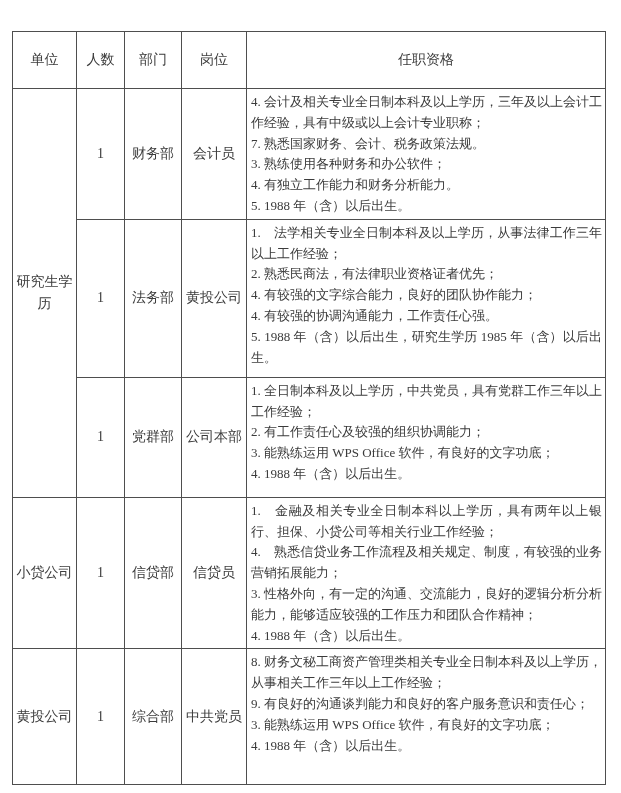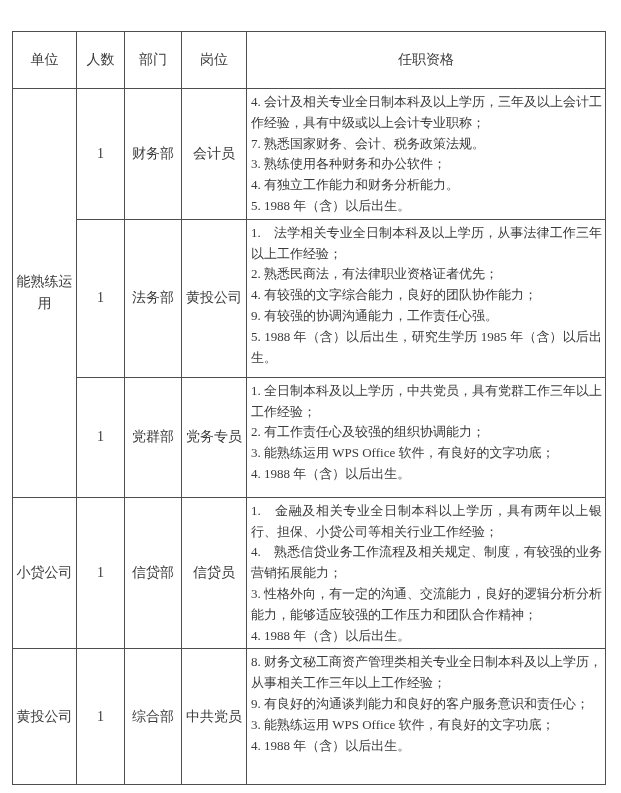--- a/index.html
+++ b/index.html
@@ -69,48 +69,48 @@
     <tr style="height:57px">
       <th class="hdr">单位</th>
       <th class="hdr">人数</th>
       <th class="hdr">部门</th>
       <th class="hdr">岗位</th>
       <th class="hdr">任职资格</th>
     </tr>
   </thead>
   <tbody>
     <tr style="height:128px">
-      <td class="ctr" rowspan="3">能熟练运用</td>
+      <td class="ctr" rowspan="3">研究生学历</td>
       <td class="ctr">1</td>
       <td class="ctr">财务部</td>
       <td class="ctr">会计员</td>
       <td class="qual">
         <div class="q-item">4. 会计及相关专业全日制本科及以上学历，三年及以上会计工作经验，具有中级或以上会计专业职称；</div>
         <div class="q-item">7. 熟悉国家财务、会计、税务政策法规。</div>
         <div class="q-item">3. 熟练使用各种财务和办公软件；</div>
         <div class="q-item">4. 有独立工作能力和财务分析能力。</div>
         <div class="q-item">5. 1988 年（含）以后出生。</div>
       </td>
     </tr>
     <tr style="height:158px">
       <td class="ctr">1</td>
       <td class="ctr">法务部</td>
       <td class="ctr">黄投公司</td>
       <td class="qual">
         <div class="q-item">1.　法学相关专业全日制本科及以上学历，从事法律工作三年以上工作经验；</div>
         <div class="q-item">2. 熟悉民商法，有法律职业资格证者优先；</div>
         <div class="q-item">4. 有较强的文字综合能力，良好的团队协作能力；</div>
-        <div class="q-item">9. 有较强的协调沟通能力，工作责任心强。</div>
+        <div class="q-item">4. 有较强的协调沟通能力，工作责任心强。</div>
         <div class="q-item">5. 1988 年（含）以后出生，研究生学历 1985 年（含）以后出生。</div>
       </td>
     </tr>
     <tr style="height:120px">
       <td class="ctr">1</td>
       <td class="ctr">党群部</td>
-      <td class="ctr">党务专员</td>
+      <td class="ctr">公司本部</td>
       <td class="qual">
         <div class="q-item">1. 全日制本科及以上学历，中共党员，具有党群工作三年以上工作经验；</div>
         <div class="q-item">2. 有工作责任心及较强的组织协调能力；</div>
         <div class="q-item">3. 能熟练运用 WPS Office 软件，有良好的文字功底；</div>
         <div class="q-item">4. 1988 年（含）以后出生。</div>
       </td>
     </tr>
     <tr style="height:147px">
       <td class="ctr">小贷公司</td>
       <td class="ctr">1</td>

